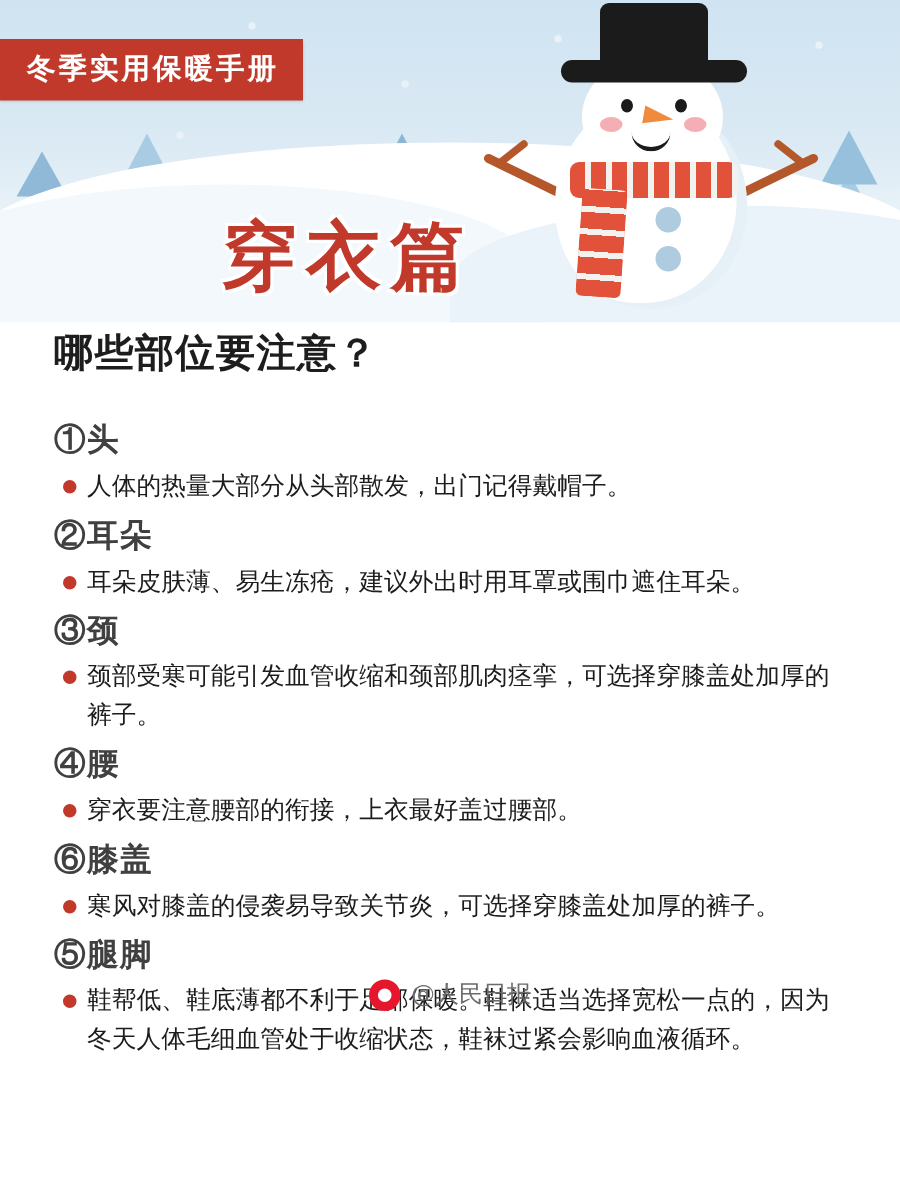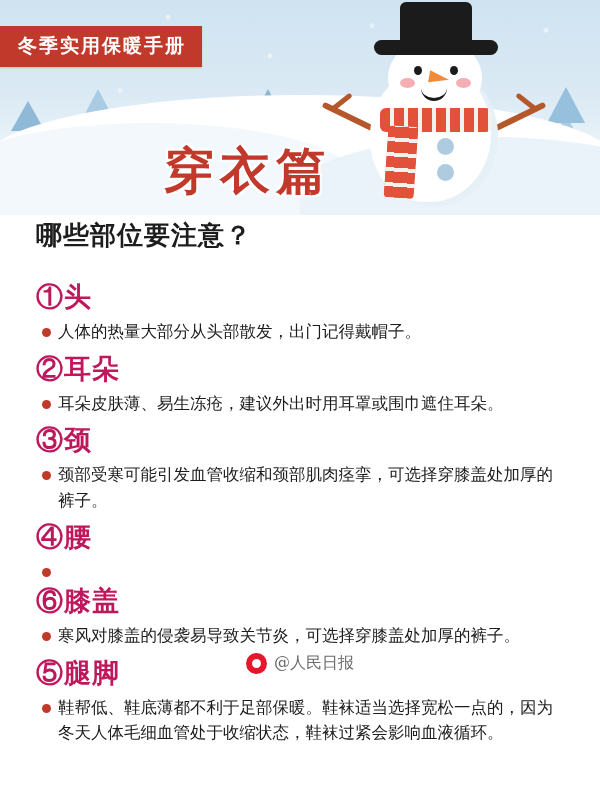--- a/index.html
+++ b/index.html
@@ -30,21 +30,21 @@
         background:#ffffff;border-radius:50% 50% 0 0 / 70px 70px 0 0;}
   .hero .snowfield2{position:absolute;left:-60px;width:420px;bottom:0;height:92px;
         background:#f2f8fc;border-radius:50% 50% 0 0 / 60px 60px 0 0;}
   .hero .snowfield3{position:absolute;right:-80px;width:380px;bottom:0;height:78px;
         background:#eaf3fa;border-radius:50% 50% 0 0 / 52px 52px 0 0;}
 
   
   .ribbon{position:absolute;left:0;top:26px;background:#c0392b;color:#fff;
           font-size:19px;font-weight:bold;letter-spacing:2px;padding:7px 16px 8px 18px;
           z-index:9;box-shadow:0 1px 2px rgba(0,0,0,.15);}
-  .bigtitle{position:absolute;left:164px;top:138px;z-index:9;
+  .bigtitle{position:absolute;left:148px;top:138px;z-index:9;
             font-family:"DejaVu Serif","Liberation Serif",serif;
             font-weight:bold;font-size:50px;color:#c0392b;letter-spacing:6px;
             text-shadow:2px 2px 0 #fff,-2px 2px 0 #fff,2px -2px 0 #fff,-2px -2px 0 #fff;}
 
   
   .snowman{position:absolute;right:52px;top:4px;width:230px;height:210px;z-index:8;}
   .sm-body{position:absolute;left:52px;top:62px;width:128px;height:140px;background:#fff;
            border-radius:50% 50% 48% 48%;box-shadow:inset -7px -4px 0 rgba(210,228,240,.55);}
   .sm-head{position:absolute;left:70px;top:34px;width:94px;height:80px;background:#fff;border-radius:50%;}
   .sm-hat-brim{position:absolute;left:56px;top:36px;width:124px;height:15px;background:#1b1b1b;border-radius:8px;}
@@ -70,21 +70,21 @@
   .sm-arm-f{position:absolute;width:26px;height:5px;background:#b4572b;border-radius:3px;}
   .sm-arm-f.l1{left:10px;top:96px;transform:rotate(-38deg);}
   .sm-arm-f.r1{left:196px;top:96px;transform:rotate(38deg);}
 
   
   .content{position:absolute;left:0;top:208px;width:600px;padding:0 30px 0 36px;box-sizing:border-box;}
   .section-q{font-family:"DejaVu Serif","Liberation Serif",serif;font-weight:bold;
              font-size:26px;color:#1d1d1d;margin:10px 0 26px 0;letter-spacing:1px;}
   .item{margin-bottom:4px;}
   .item-title{font-family:Liberation Serif, serif;
-              font-weight:bold;font-size:27px;color:#be185d;margin:6px 0 4px 0;letter-spacing:1px;}
+              font-weight:bold;font-size:21px;color:#404040;margin:6px 0 4px 0;letter-spacing:1px;}
   .bullet-row{display:flex;align-items:flex-start;margin:0 16px 2px 6px;}
   .bullet-dot{flex:0 0 auto;width:9px;height:9px;border-radius:50%;background:#c0392b;margin:9px 7px 0 0;}
   .bullet-text{font-size:16.5px;line-height:1.55;color:#1c1c1c;
                font-family:"DejaVu Serif","Liberation Serif",serif;}
 
   
   .footer{position:absolute;left:0;bottom:14px;width:600px;display:flex;
           align-items:center;justify-content:center;gap:7px;}
   .weibo-eye{width:21px;height:21px;border-radius:50%;background:#e6162d;position:relative;}
   .weibo-eye:after{content:"";position:absolute;left:6px;top:6px;width:9px;height:9px;border-radius:50%;background:#fff;}
@@ -175,20 +175,21 @@
       <div class="bullet-row">
         <span class="bullet-dot"></span>
         <span class="bullet-text">颈部受寒可能引发血管收缩和颈部肌肉痉挛，可选择穿膝盖处加厚的裤子。</span>
       </div>
     </div>
 
     <div class="item">
       <div class="item-title">④腰</div>
       <div class="bullet-row">
         <span class="bullet-dot"></span>
+        <span class="bullet-text">穿衣要注意腰部的衔接，上衣最好盖过腰部。</span>
       </div>
     </div>
 
     <div class="item">
       <div class="item-title">⑥膝盖</div>
       <div class="bullet-row">
         <span class="bullet-dot"></span>
         <span class="bullet-text">寒风对膝盖的侵袭易导致关节炎，可选择穿膝盖处加厚的裤子。</span>
       </div>
     </div>

